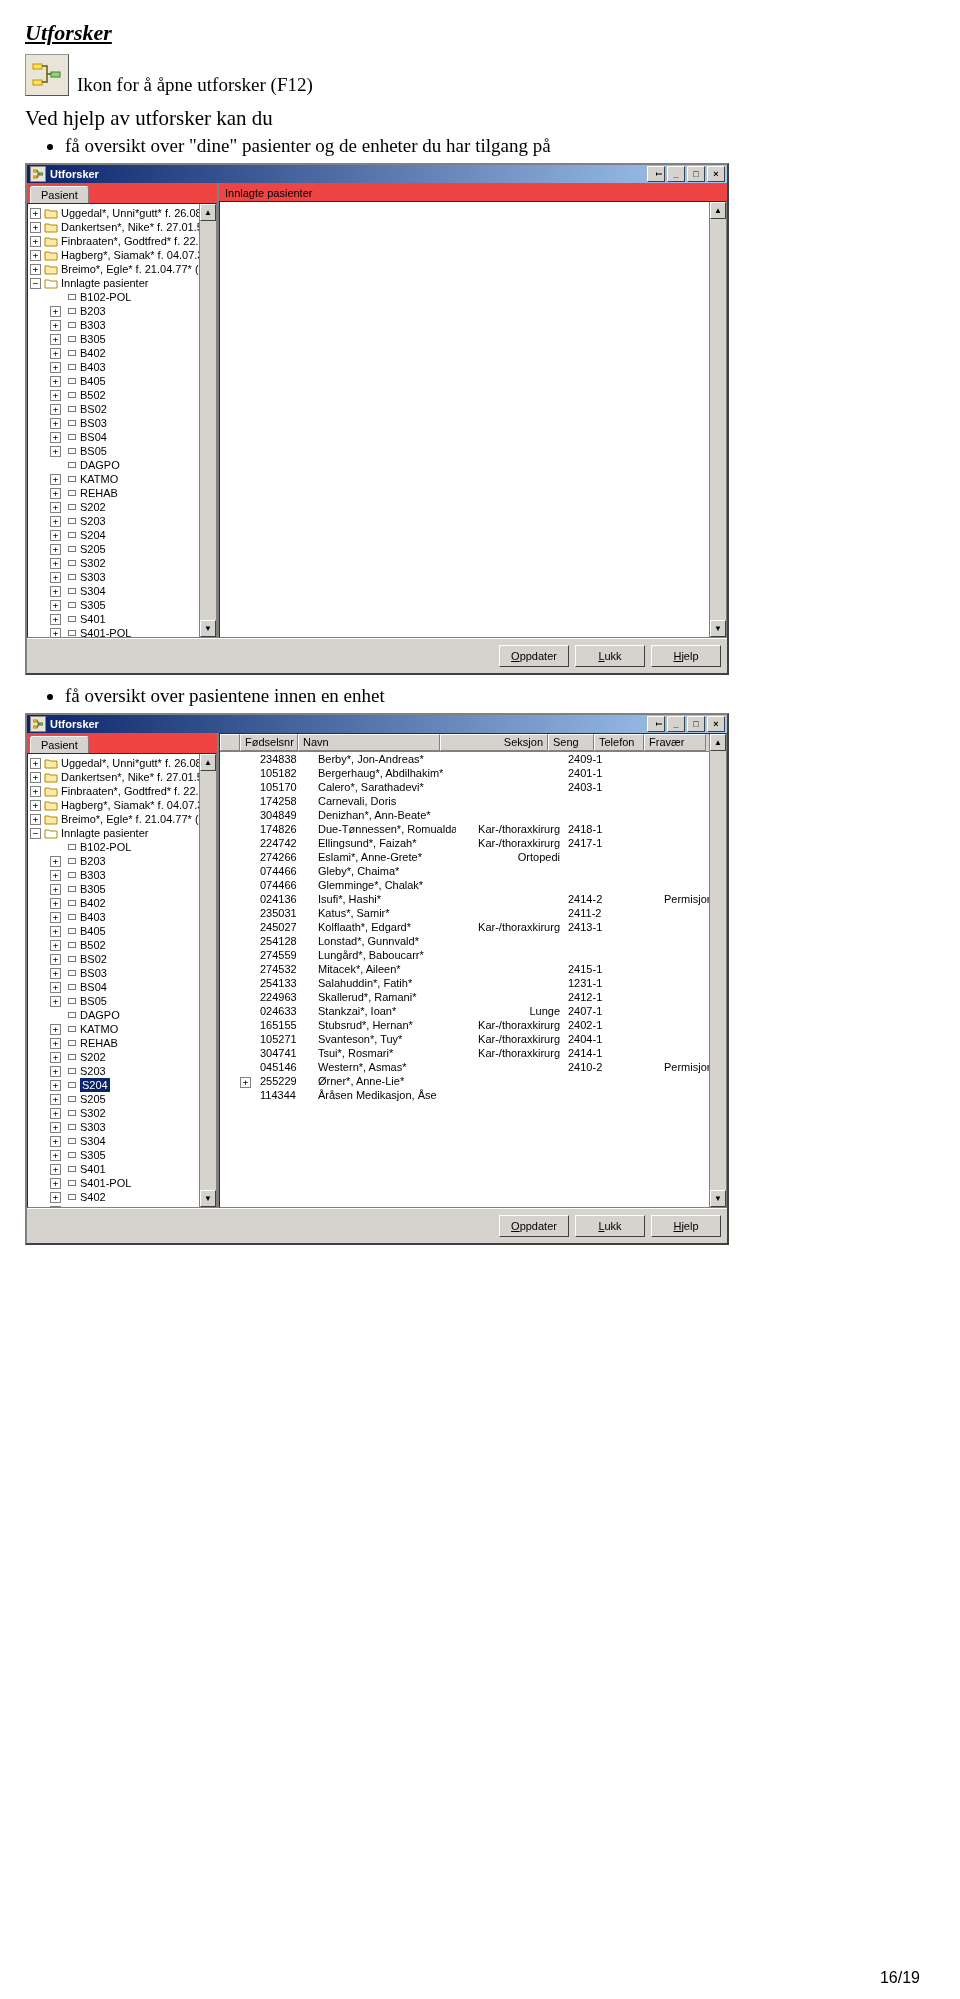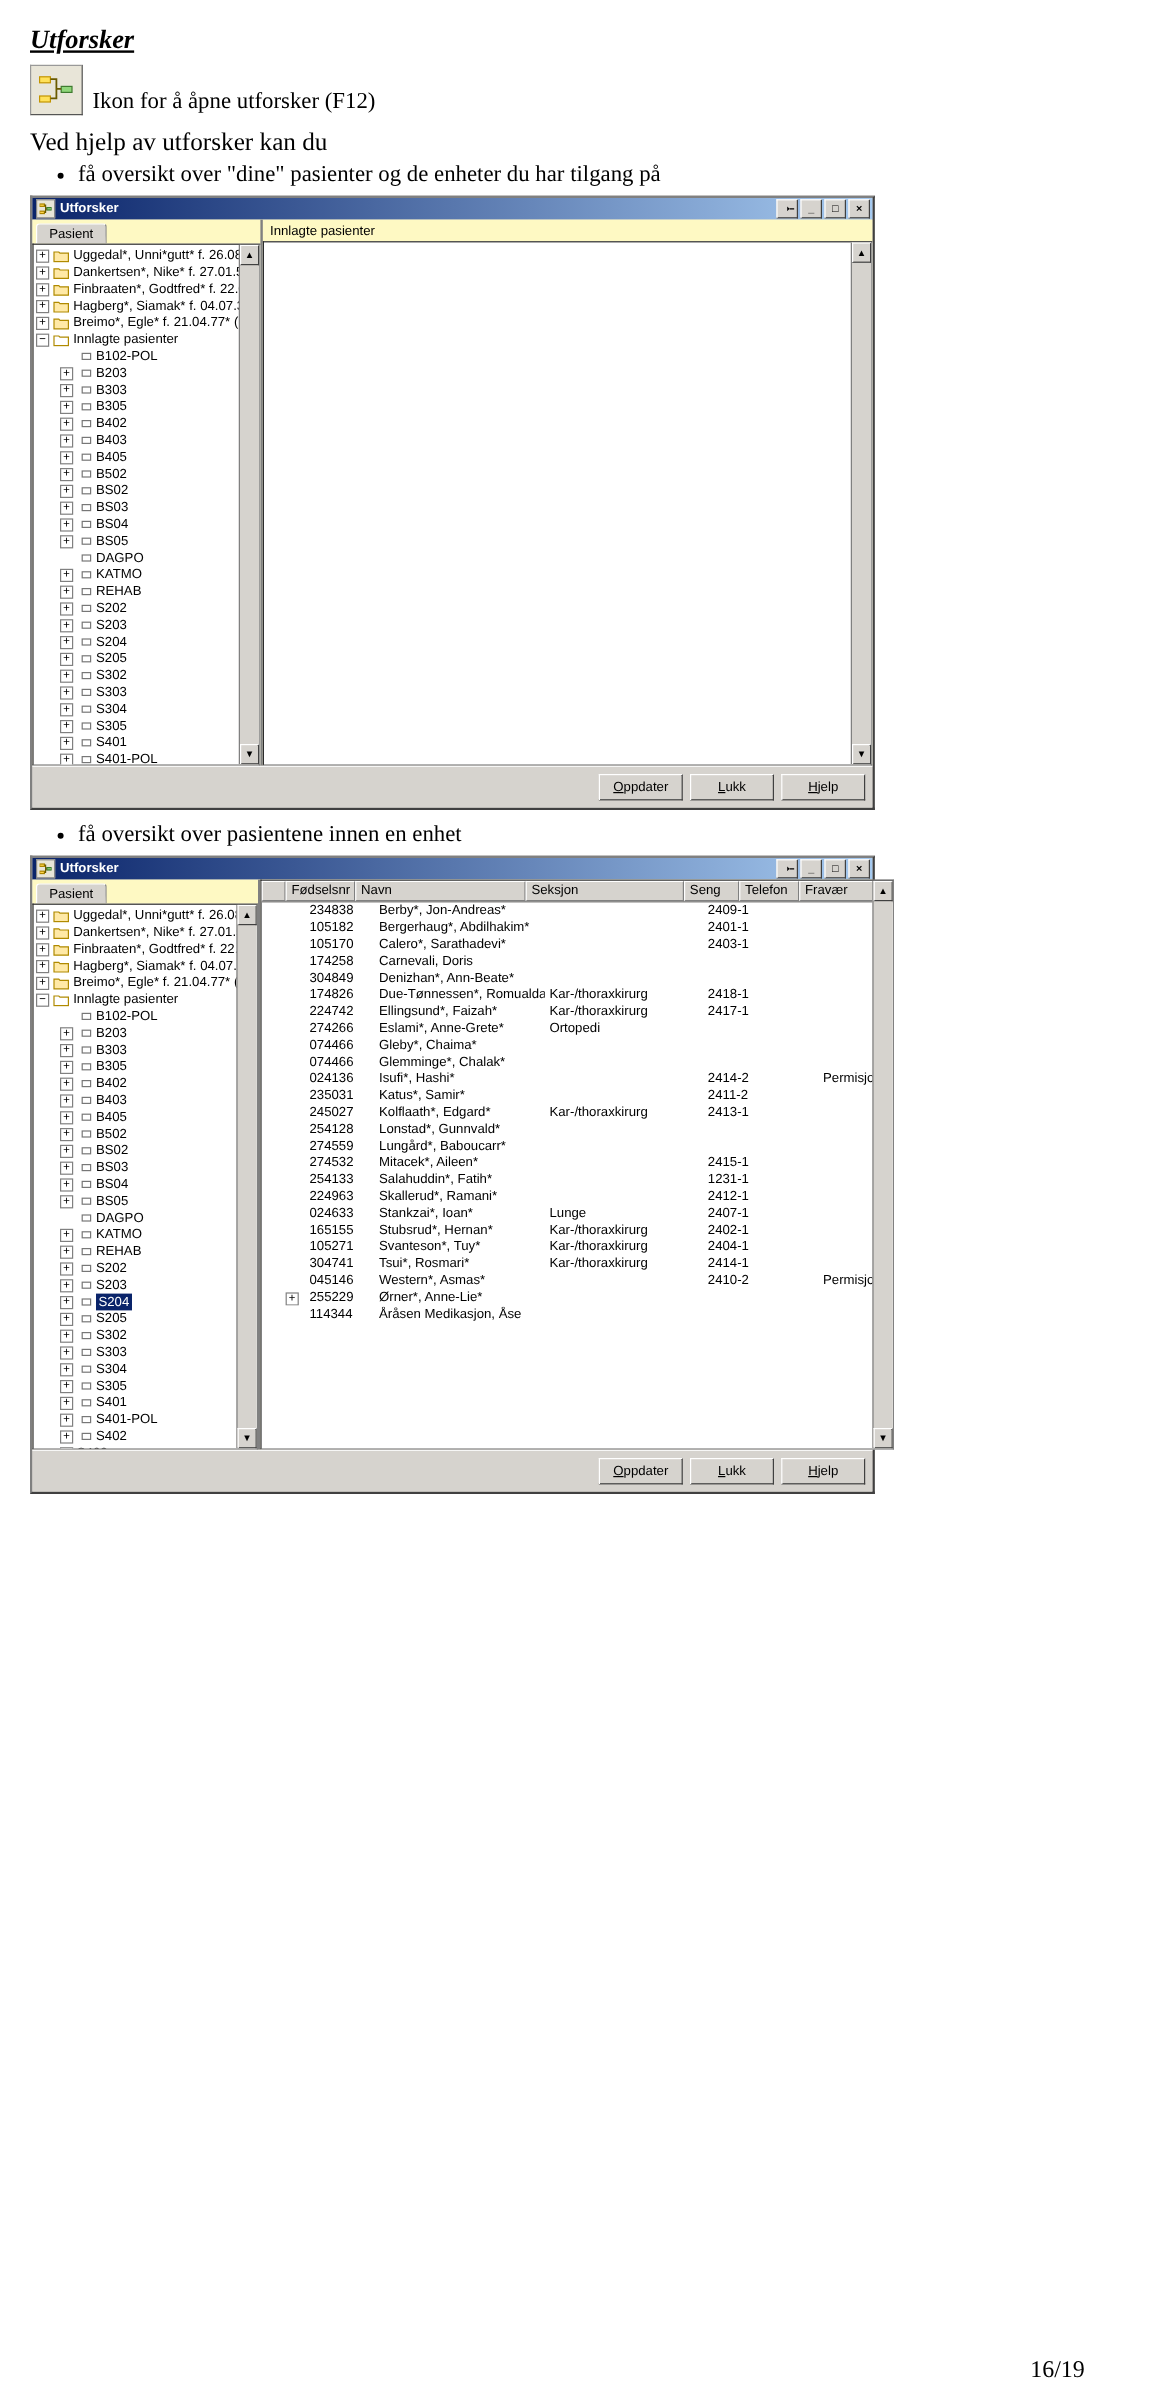--- a/index.html
+++ b/index.html
@@ -60,21 +60,21 @@
     border:1px solid #fff;
     border-right-color:#404040; border-bottom-color:#404040;
     display:flex; align-items:center; justify-content:center;
     font-size:9px; font-weight:bold; color:#000;
   }
   .tb-pin svg{width:12px;height:10px;}
   .tb-btn span{line-height:1;}
 
   .splitter {
     display:flex;
-    background:#fef9c3;
+    background:#ef4444;
     height: 455px;
   }
   .win2 .splitter { height: 475px; }
   .left-pane {
     width: 190px;
     display:flex; flex-direction:column;
     border-right: 2px solid #808080;
   }
   .tab-strip { display:flex; padding:3px 3px 0 3px; }
   .tab {
@@ -145,40 +145,40 @@
     font-size:11px;
   }
   .col-h {
     border:1px solid #fff; border-right-color:#808080; border-bottom-color:#808080;
     padding:1px 4px; box-sizing:border-box;
     overflow:hidden; white-space:nowrap;
   }
   .grid-rows { font-size:11px; }
   .grid-row { display:flex; height:14px; align-items:center;padding-left:16px; }
   .cell { padding:0 4px; overflow:hidden; white-space:nowrap; box-sizing:border-box; }
-  .c0{width:20px;} .c1{width:58px;} .c2{width:142px;} .c3{width:132px;} .c4{width:46px;} .c5{width:50px;} .c6{width:62px;}
+  .c0{width:20px;} .c1{width:58px;} .c2{width:142px;} .c3{width:108px;text-align:right;} .c4{width:46px;} .c5{width:50px;} .c6{width:62px;}
   .row-exp{width:9px;height:9px;border:1px solid #808080;background:#fff;display:inline-flex;align-items:center;justify-content:center;font-size:9px;line-height:1;font-family:monospace;}
   .btnbar {
     display:flex; justify-content:flex-end; gap:6px;
     padding:6px;
     background:#d6d3ce;
     border-top:1px solid #fff;
   }
   .btn {
     min-width:68px; height:20px;
     background:#d6d3ce;
     border:1px solid #fff; border-right-color:#404040; border-bottom-color:#404040;
     font-size:11px; display:flex; align-items:center; justify-content:center;
     font-family:Tahoma, Arial, sans-serif;
   }
   .btn span.u { text-decoration:underline; }
 
   .page-num {
-    position: fixed; right: 56px; bottom: 12px;
-    font-family: Liberation Serif, serif; font-size:20px;
+    position: fixed; right: 40px; bottom: 12px;
+    font-family: Liberation Sans, sans-serif; font-size:16px;
   }
 </style>
 </head>
 <body>
 
 <div class="section-title">Utforsker</div>
 
 <div class="icon-row">
   <div class="tool-icon">
     <svg viewBox="0 0 30 26">

